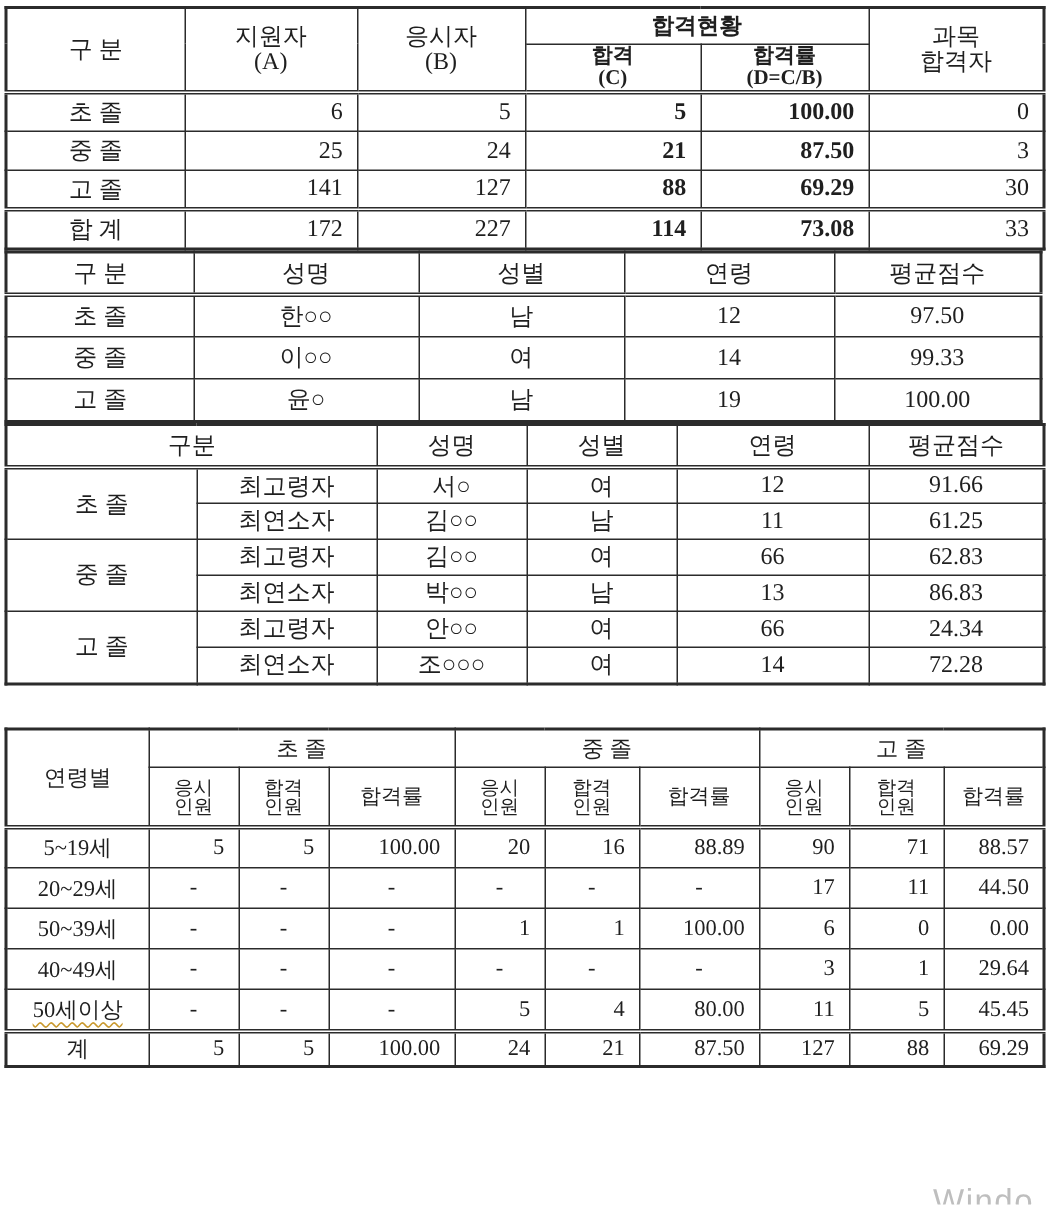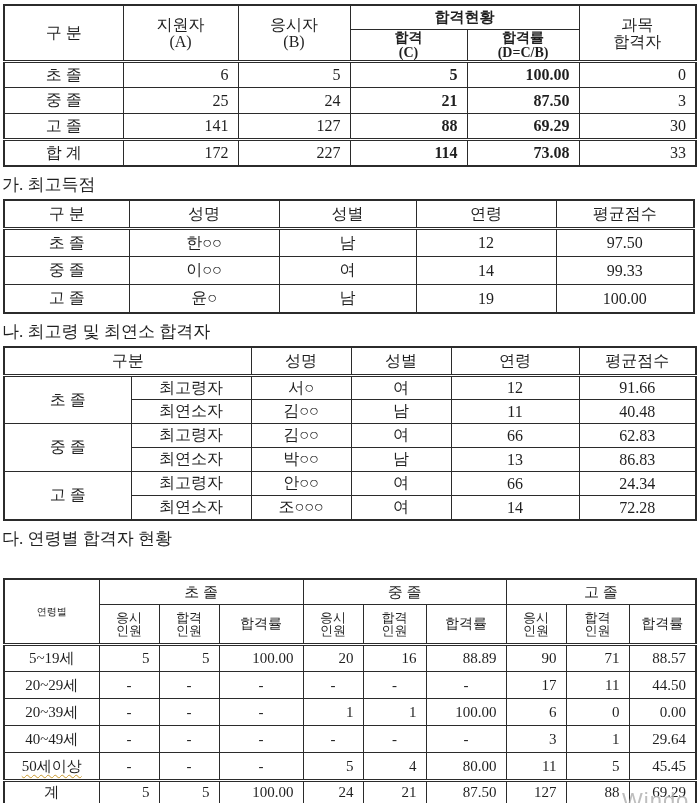--- a/index.html
+++ b/index.html
@@ -84,21 +84,20 @@
         <td class="ctr">합 계</td>
         <td class="num">172</td>
         <td class="num">227</td>
         <td class="num bold">114</td>
         <td class="num bold">73.08</td>
         <td class="num">33</td>
       </tr>
     </tbody>
   </table>
 
-  <div class="sec-title">가. 최고득점</div>
   <table class="t t2">
     <colgroup>
         <col style="width:125px">
         <col style="width:150px">
         <col style="width:137px">
         <col style="width:140px">
         <col style="width:138px">
       </colgroup>
     <thead>
       <tr style="height:29px">
@@ -127,21 +126,20 @@
       <tr style="height:28px">
         <td class="ctr">고 졸</td>
         <td class="ctr">윤○</td>
         <td class="ctr">남</td>
         <td class="ctr">19</td>
         <td class="ctr">100.00</td>
       </tr>
     </tbody>
   </table>
 
-  <div class="sec-title">나. 최고령 및 최연소 합격자</div>
   <table class="t t3">
     <colgroup>
         <col style="width:127px">
         <col style="width:120px">
         <col style="width:100px">
         <col style="width:100px">
         <col style="width:128px">
         <col style="width:117px">
       </colgroup>
     <thead>
@@ -160,21 +158,21 @@
         <td class="ctr">서○</td>
         <td class="ctr">여</td>
         <td class="ctr">12</td>
         <td class="ctr">91.66</td>
       </tr>
       <tr style="height:24px">
         <td class="ctr">최연소자</td>
         <td class="ctr">김○○</td>
         <td class="ctr">남</td>
         <td class="ctr">11</td>
-        <td class="ctr">40.48</td>
+        <td class="ctr">61.25</td>
       </tr>
       <tr style="height:24px">
         <td class="ctr" rowspan="2">중 졸</td>
         <td class="ctr">최고령자</td>
         <td class="ctr">김○○</td>
         <td class="ctr">여</td>
         <td class="ctr">66</td>
         <td class="ctr">62.83</td>
       </tr>
       <tr style="height:24px">
@@ -195,37 +193,36 @@
       <tr style="height:24px">
         <td class="ctr">최연소자</td>
         <td class="ctr">조○○○</td>
         <td class="ctr">여</td>
         <td class="ctr">14</td>
         <td class="ctr">72.28</td>
       </tr>
     </tbody>
   </table>
 
-  <div class="sec-title">다. 연령별 합격자 현황</div>
   <table class="t t4">
     <colgroup>
         <col style="width:95px">
         <col style="width:60px">
         <col style="width:60px">
         <col style="width:84px">
         <col style="width:60px">
         <col style="width:63px">
         <col style="width:80px">
         <col style="width:60px">
         <col style="width:63px">
         <col style="width:67px">
       </colgroup>
     <thead>
       <tr style="height:26px">
-        <th class="ctr" rowspan="2" style="font-size:10px">연령별</th>
+        <th class="ctr" rowspan="2" style="font-size:15px">연령별</th>
         <th class="ctr" colspan="3" style="font-size:15px">초 졸</th>
         <th class="ctr" colspan="3" style="font-size:15px">중 졸</th>
         <th class="ctr" colspan="3" style="font-size:15px">고 졸</th>
       </tr>
       <tr style="height:40px">
         <th class="small ctr"><span>응시</span><br><span>인원</span></th>
         <th class="small ctr"><span>합격</span><br><span>인원</span></th>
         <th class="rate ctr">합격률</th>
         <th class="small ctr"><span>응시</span><br><span>인원</span></th>
         <th class="small ctr"><span>합격</span><br><span>인원</span></th>
@@ -254,21 +251,21 @@
         <td class="ctr">-</td>
         <td class="ctr">-</td>
         <td class="ctr">-</td>
         <td class="ctr">-</td>
         <td class="ctr">-</td>
         <td class="num">17</td>
         <td class="num">11</td>
         <td class="num">44.50</td>
       </tr>
       <tr style="height:27px">
-        <td class="ctr age">20~39세</td>
+        <td class="ctr age">50~39세</td>
         <td class="ctr">-</td>
         <td class="ctr">-</td>
         <td class="ctr">-</td>
         <td class="num">1</td>
         <td class="num">1</td>
         <td class="num">100.00</td>
         <td class="num">6</td>
         <td class="num">0</td>
         <td class="num">0.00</td>
       </tr>

